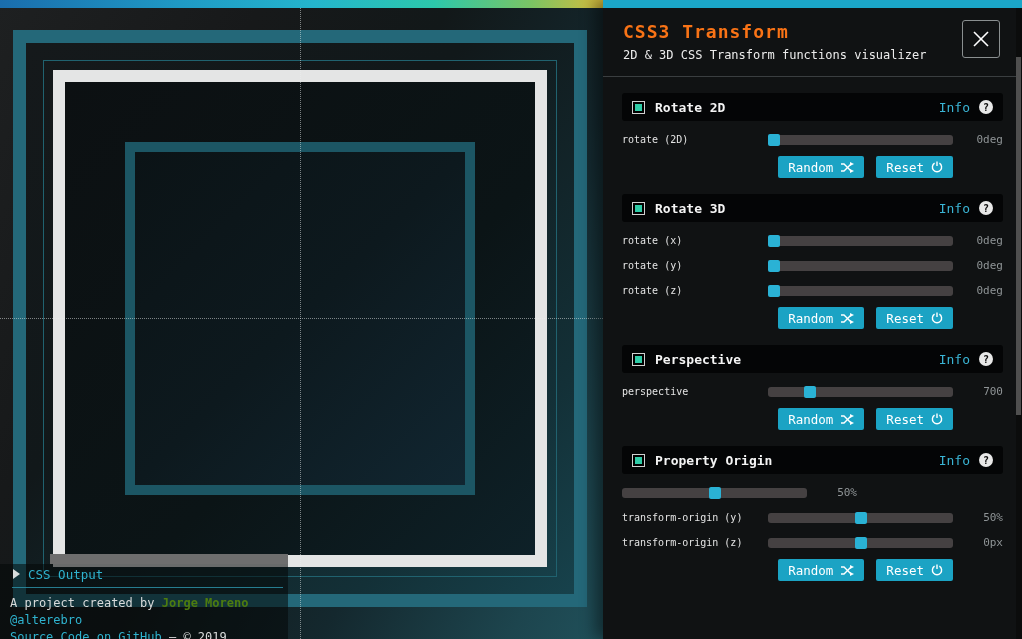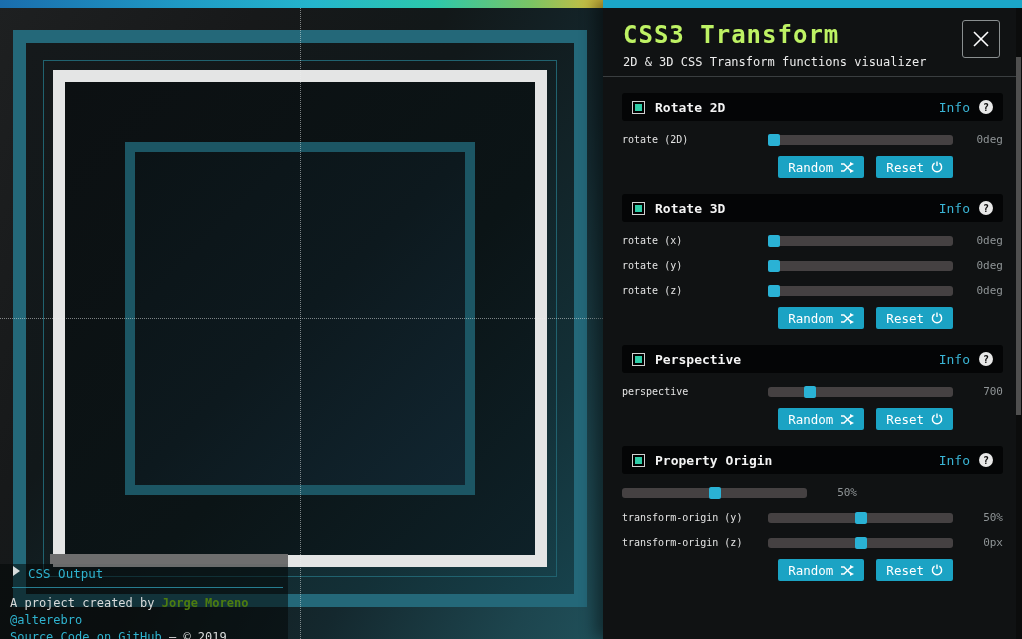--- a/index.html
+++ b/index.html
@@ -21,37 +21,37 @@
   .sq-inner { position:absolute; inset:60px; border:10px solid #1c5664;
     background:linear-gradient(135deg,#0b1316 0%,#0d191e 50%,#112631 100%); }
   .cross-v { position:absolute; left:300px; top:8px; height:631px; width:0;
     border-left:1px dotted rgba(235,240,240,.5); }
   .cross-h { position:absolute; top:318px; left:0; width:603px; height:0;
     border-top:1px dotted rgba(235,240,240,.5); }
 
   
   .output-handle { position:absolute; left:50px; top:554px; width:238px; height:10px; background:#6e6e6e; }
   .output-overlay { position:absolute; left:0; top:564px; width:288px; height:75px; background:rgba(4,7,8,.55); }
-  .output-toggle { position:absolute; left:13px; top:566px; height:16px; display:flex; cursor:pointer; }
+  .output-toggle { position:absolute; left:13px; top:566px; height:16px; display:flex; align-items:center; cursor:pointer; }
   .tri-right { width:0; height:0; border-left:7px solid #d8dcdc; border-top:5px solid transparent;
     border-bottom:5px solid transparent; margin-right:8px; }
   .output-label { color:#2fb3cf; font-size:12.5px; }
   .footer-rule { position:absolute; left:12px; top:587px; width:271px; height:0; border-top:1px solid rgba(44,143,166,.85); }
   .credits { position:absolute; left:10px; top:595px; width:300px; font-size:12px; color:#e3e5e5; line-height:17px; }
   .credits .b { font-weight:bold; color:#4d7c0f; }
   .credits a { color:#2fb3cf; text-decoration:none; cursor:pointer; }
   .credits .dim { color:#d8dada; }
 
   
   .panel { position:absolute; left:603px; top:0; width:419px; height:639px; background:#101213;
     box-shadow:-8px 0 14px rgba(0,0,0,.45); }
   .panel-topbar { position:absolute; left:0; top:0; width:100%; height:8px; background:#1ba6c8; }
   .panel-header { position:absolute; left:0; top:8px; width:100%; height:69px;
     border-bottom:1px solid #3a3e40; padding:13px 20px 0 20px; }
-  .panel-title { color:#bef264; font-weight:bold; font-size:24px; letter-spacing:1px; }
+  .panel-title { color:#f97316; font-weight:bold; font-size:18px; letter-spacing:1px; }
   .panel-subtitle { color:#ededed; font-size:12px; margin-top:6px; }
   .close-btn { position:absolute; right:22px; top:12px; width:38px; height:38px; background:transparent;
     border:1.5px solid #8a8f90; border-radius:3px; display:flex; align-items:center; justify-content:center; cursor:pointer; }
 
   .panel-content { position:absolute; left:0; top:77px; width:419px; height:562px; padding:0 19px; overflow:hidden; }
   .ps-heading { color:#f2f2f2; font-weight:bold; font-size:13px; margin-top:19px; }
 
   section { margin-top:0; }
   .sec-header { height:28px; margin-top:16px; background:#040506; border-radius:3px;
     display:flex; align-items:center; padding:0 10px; }

